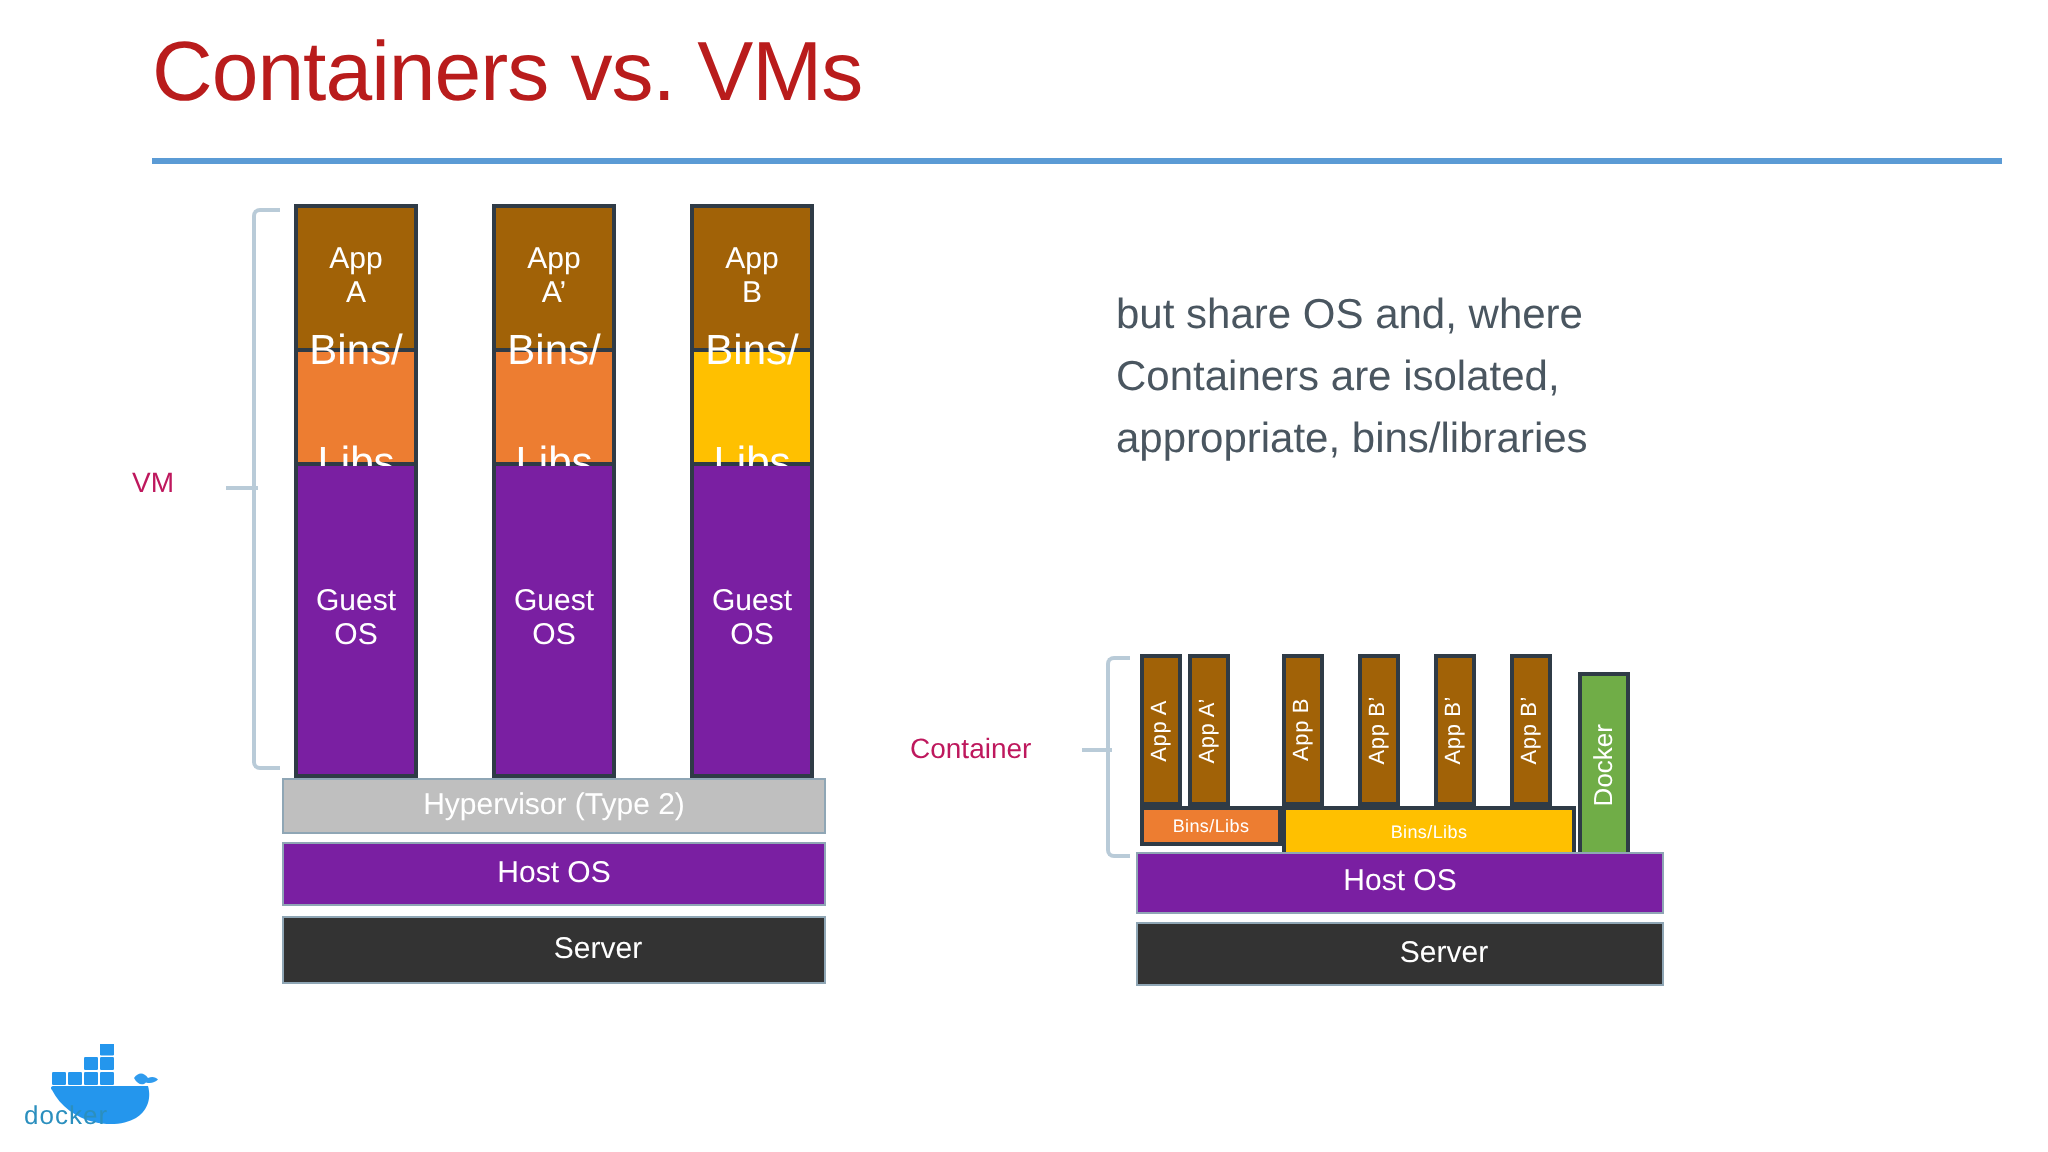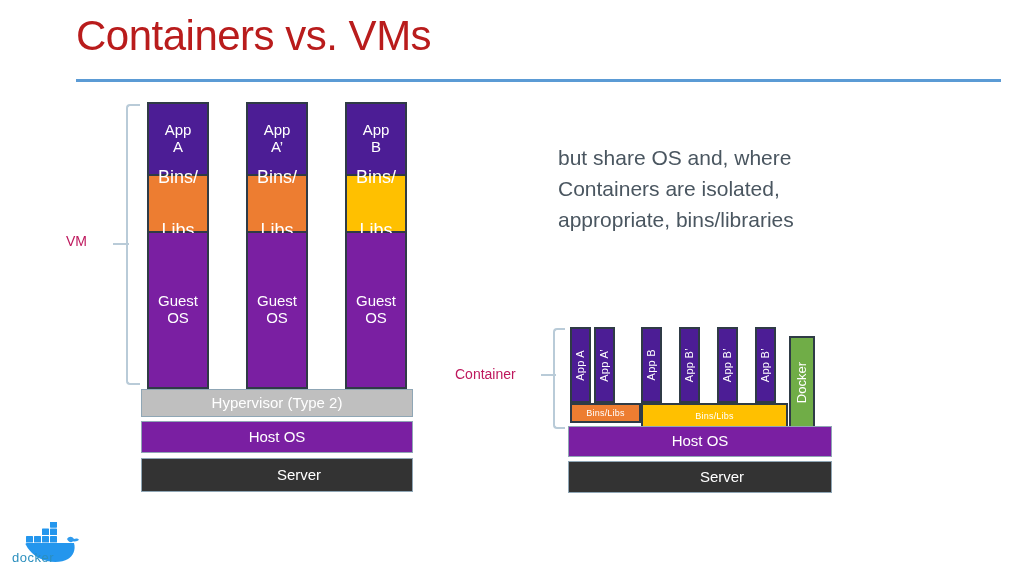--- a/index.html
+++ b/index.html
@@ -26,31 +26,31 @@
   
   .blk{
     position:absolute;box-sizing:border-box;
     display:flex;align-items:center;justify-content:center;
     color:#ffffff;text-align:center;line-height:1.12;
     font-family:"Liberation Sans", sans-serif;
   }
   .outline{border:2px solid #2f3b46;}
   .thin-outline{border:1px solid #8fa6b5;}
 
-  .c-app{background:#4c1d95;}
+  .c-app{background:#a16207;}
   .c-orange{background:#ed7d31;}
   .c-yellow{background:#ffc000;}
   .c-purple{background:#7a1fa2;}
   .c-gray{background:#bfbfbf;}
   .c-dark{background:#333333;padding-left:44px;}
   .c-green{background:#70ad47;}
 
   
   .vm-app{font-size:15px;}
-  .vm-bins{font-size:18px;gap:32px;}
+  .vm-bins{font-size:21px;gap:32px;}
   .vm-guest{font-size:15px;}
 
   .base-lbl{font-size:15px;}
 
   
   .rot{
     writing-mode:vertical-rl;
     transform:rotate(180deg);
     font-size:11px;white-space:nowrap;letter-spacing:0.3px;
   }

